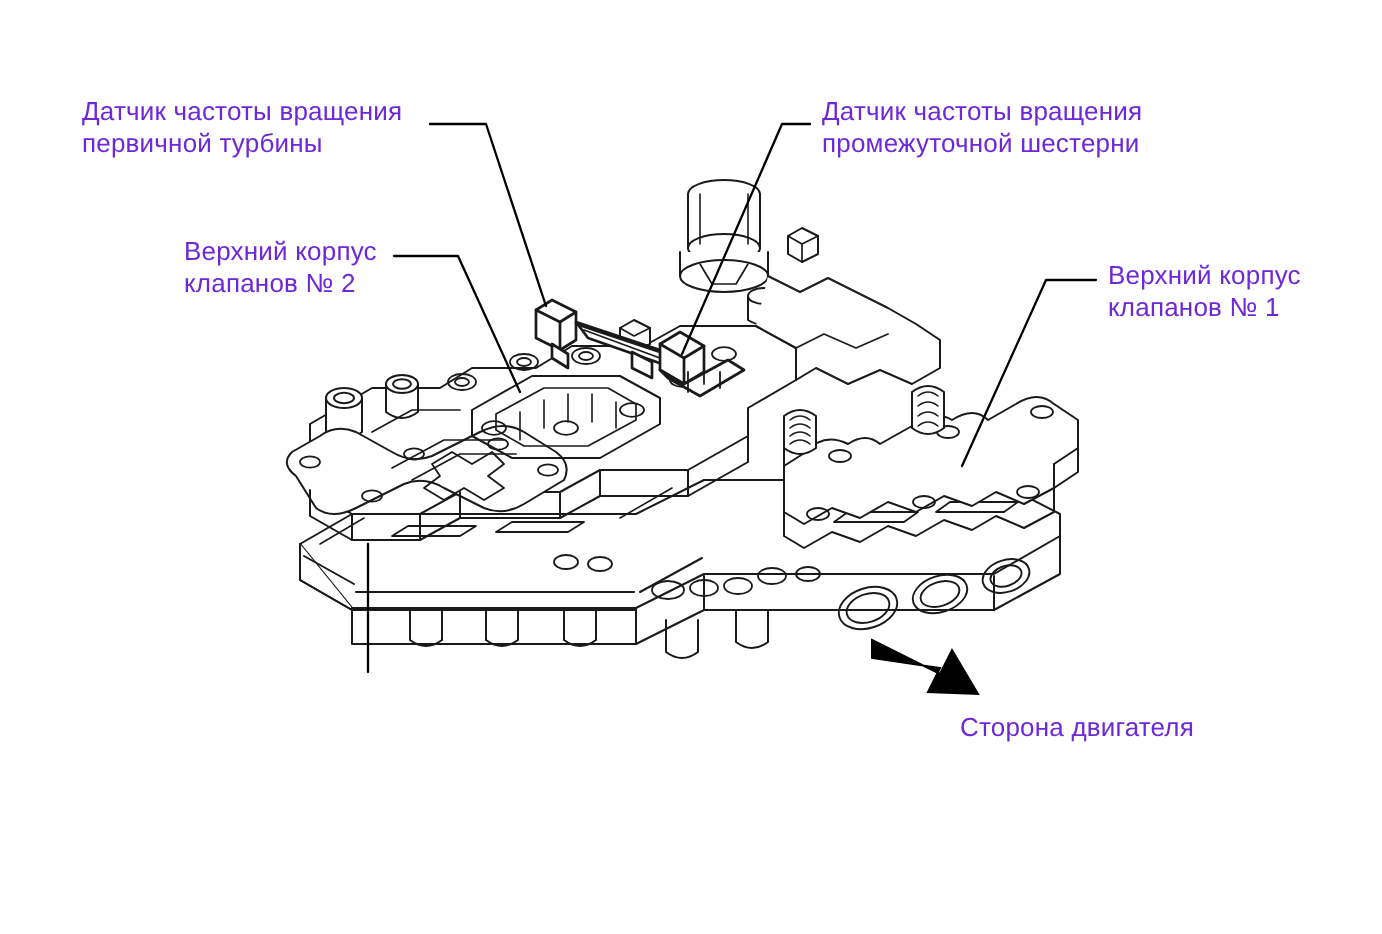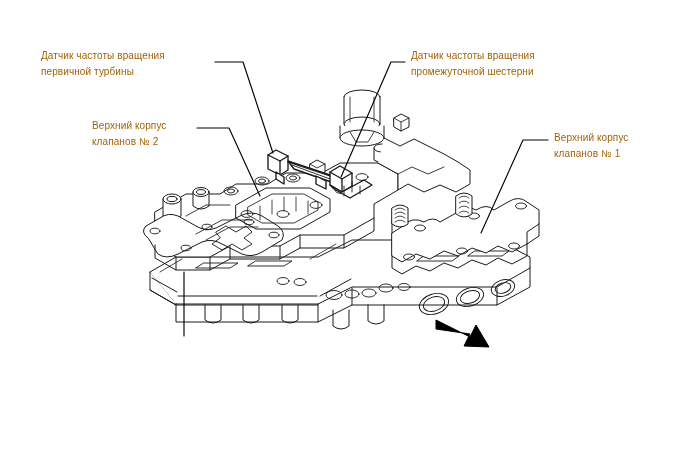--- a/index.html
+++ b/index.html
@@ -15,23 +15,23 @@
     overflow: hidden;
   }
   #stage {
     position: relative;
     width: 691px;
     height: 467px;
     background: #ffffff;
   }
   .label {
     position: absolute;
-    font-size: 10px;
+    font-size: 13px;
     line-height: 15.5px;
-    color: #a16207;
+    color: #6d28d9;
     white-space: pre-line;
     letter-spacing: 0.1px;
   }
   #artwork, #overlay {
     position: absolute;
     left: 0; top: 0;
     width: 691px;
     height: 467px;
   }
   #artwork { pointer-events: none; }
@@ -290,14 +290,15 @@
   <div class="label" style="left:411px; top:48px;">Датчик частоты вращения
 промежуточной шестерни</div>
 
   <div class="label" style="left:92px; top:118px;">Верхний корпус
 клапанов № 2</div>
 
   <div class="label" style="left:554px; top:130px;">Верхний корпус
 клапанов № 1</div>
 
 
+  <div class="label" style="left:480px; top:356px;">Сторона двигателя</div>
 
 </div>
 
 </body></html>

